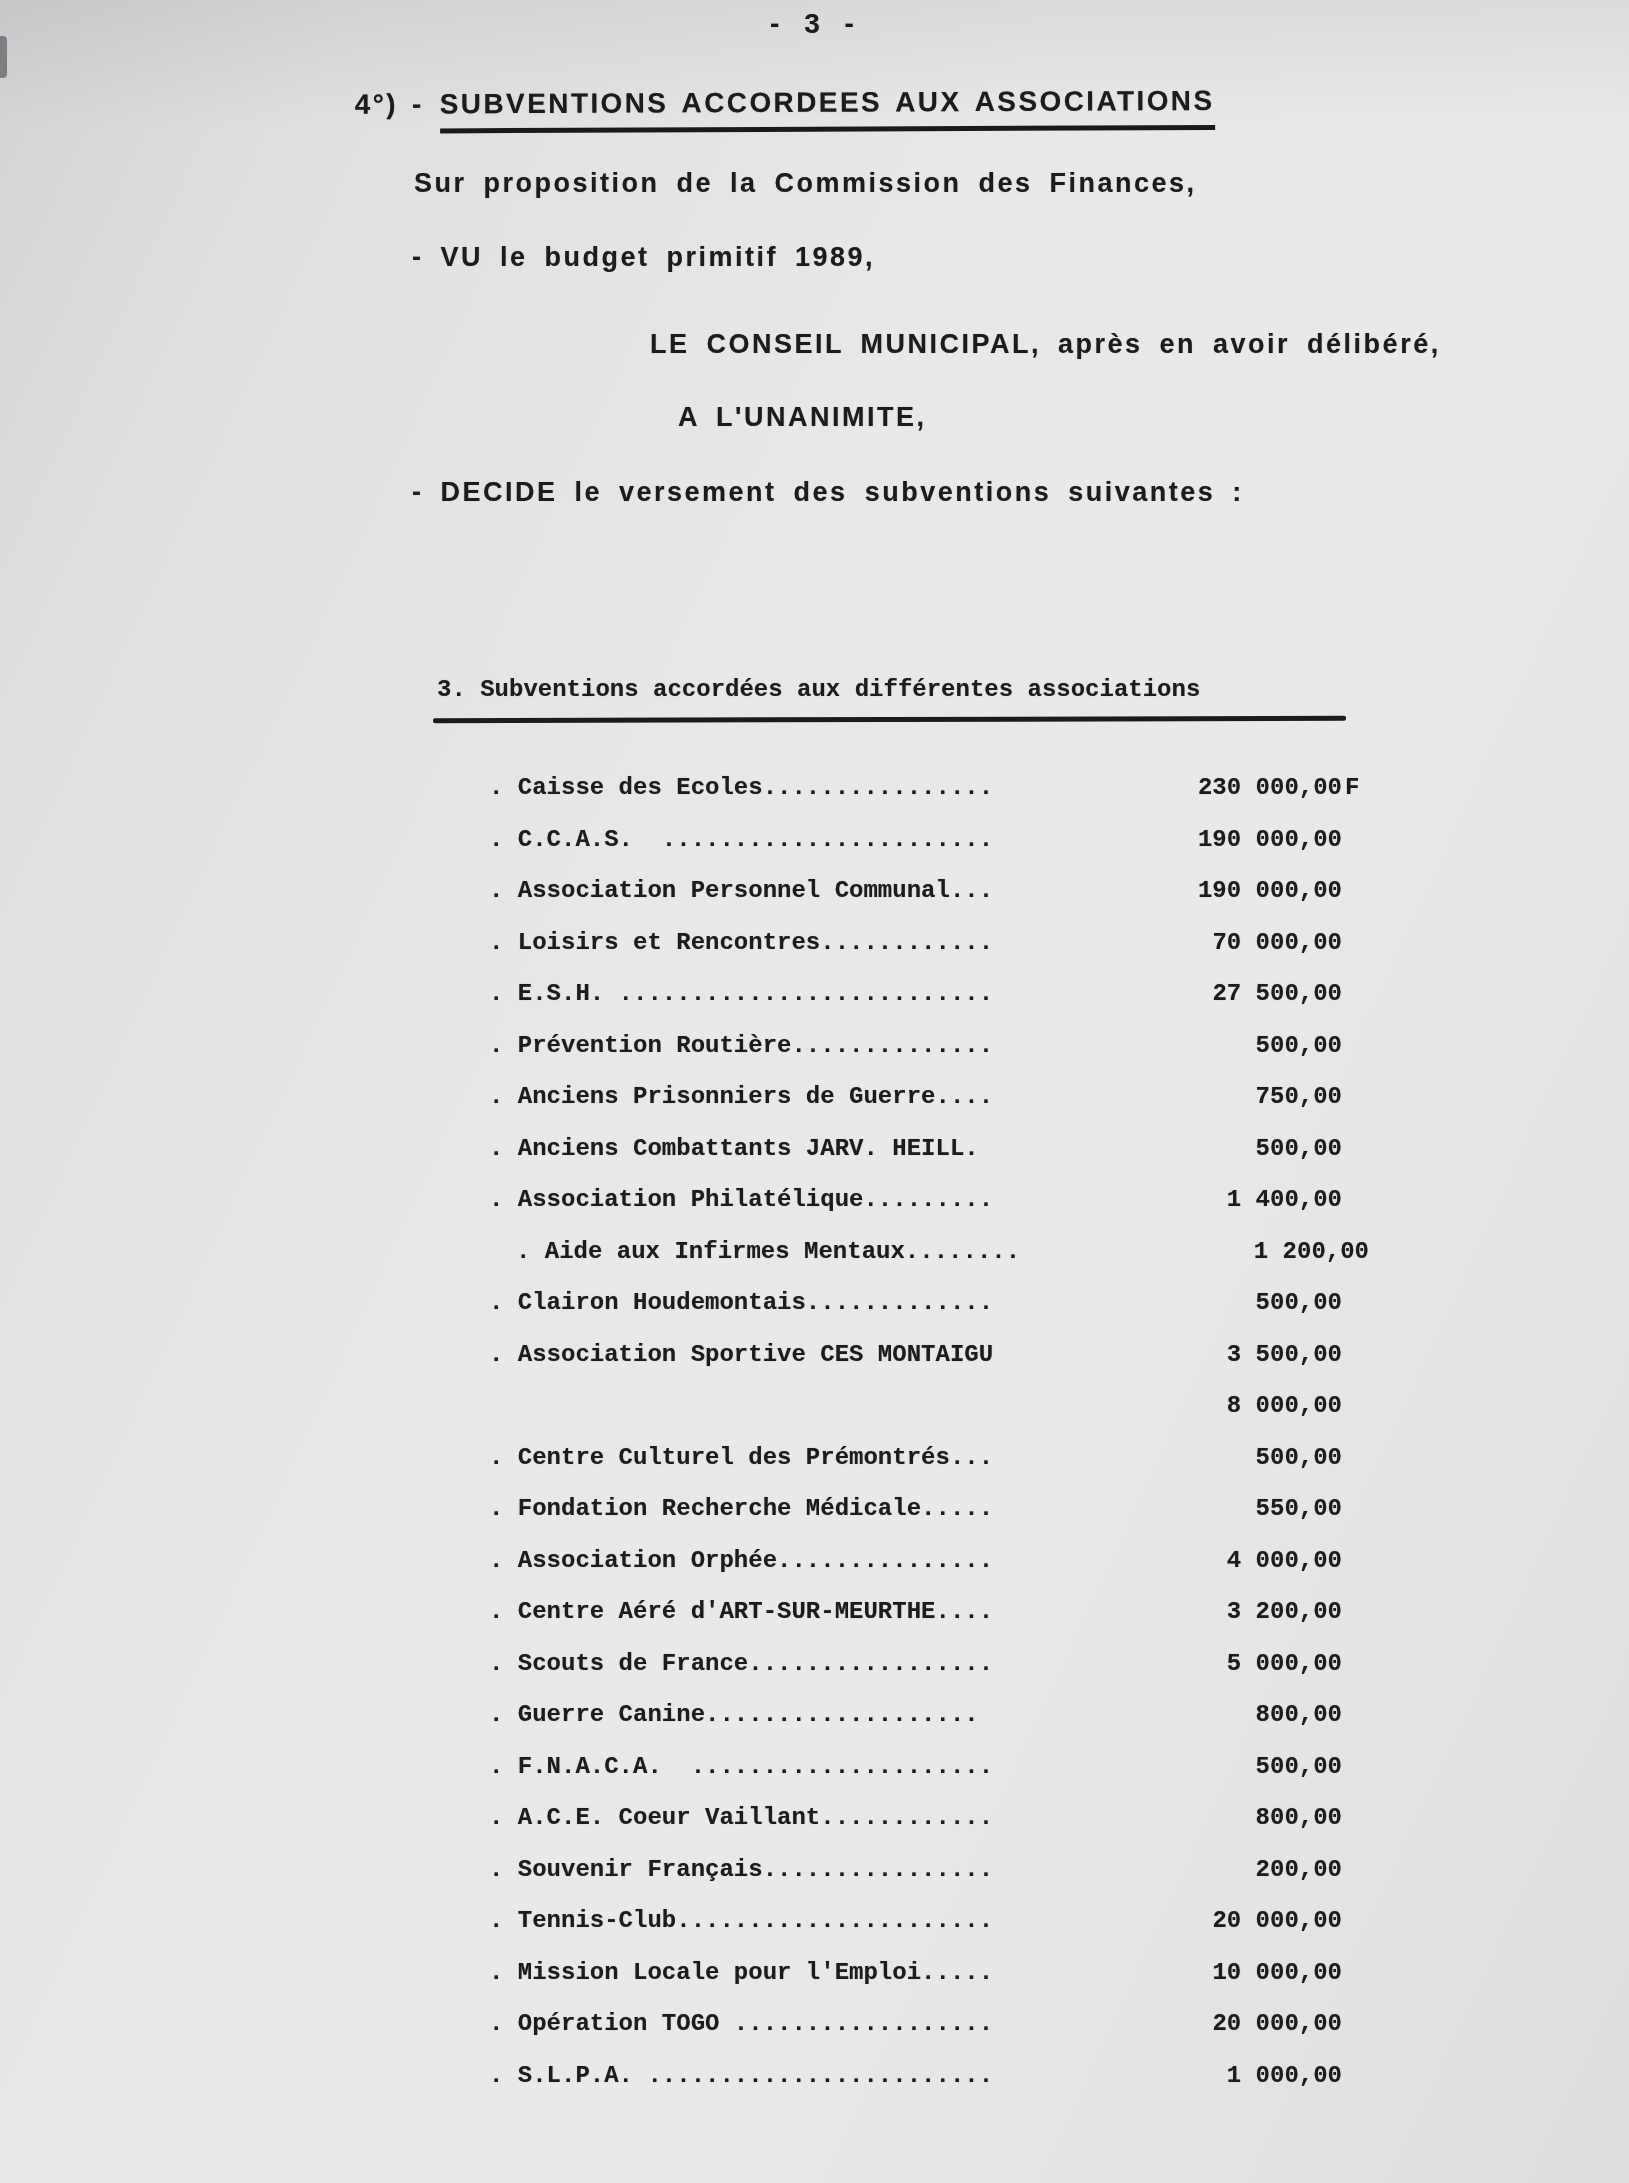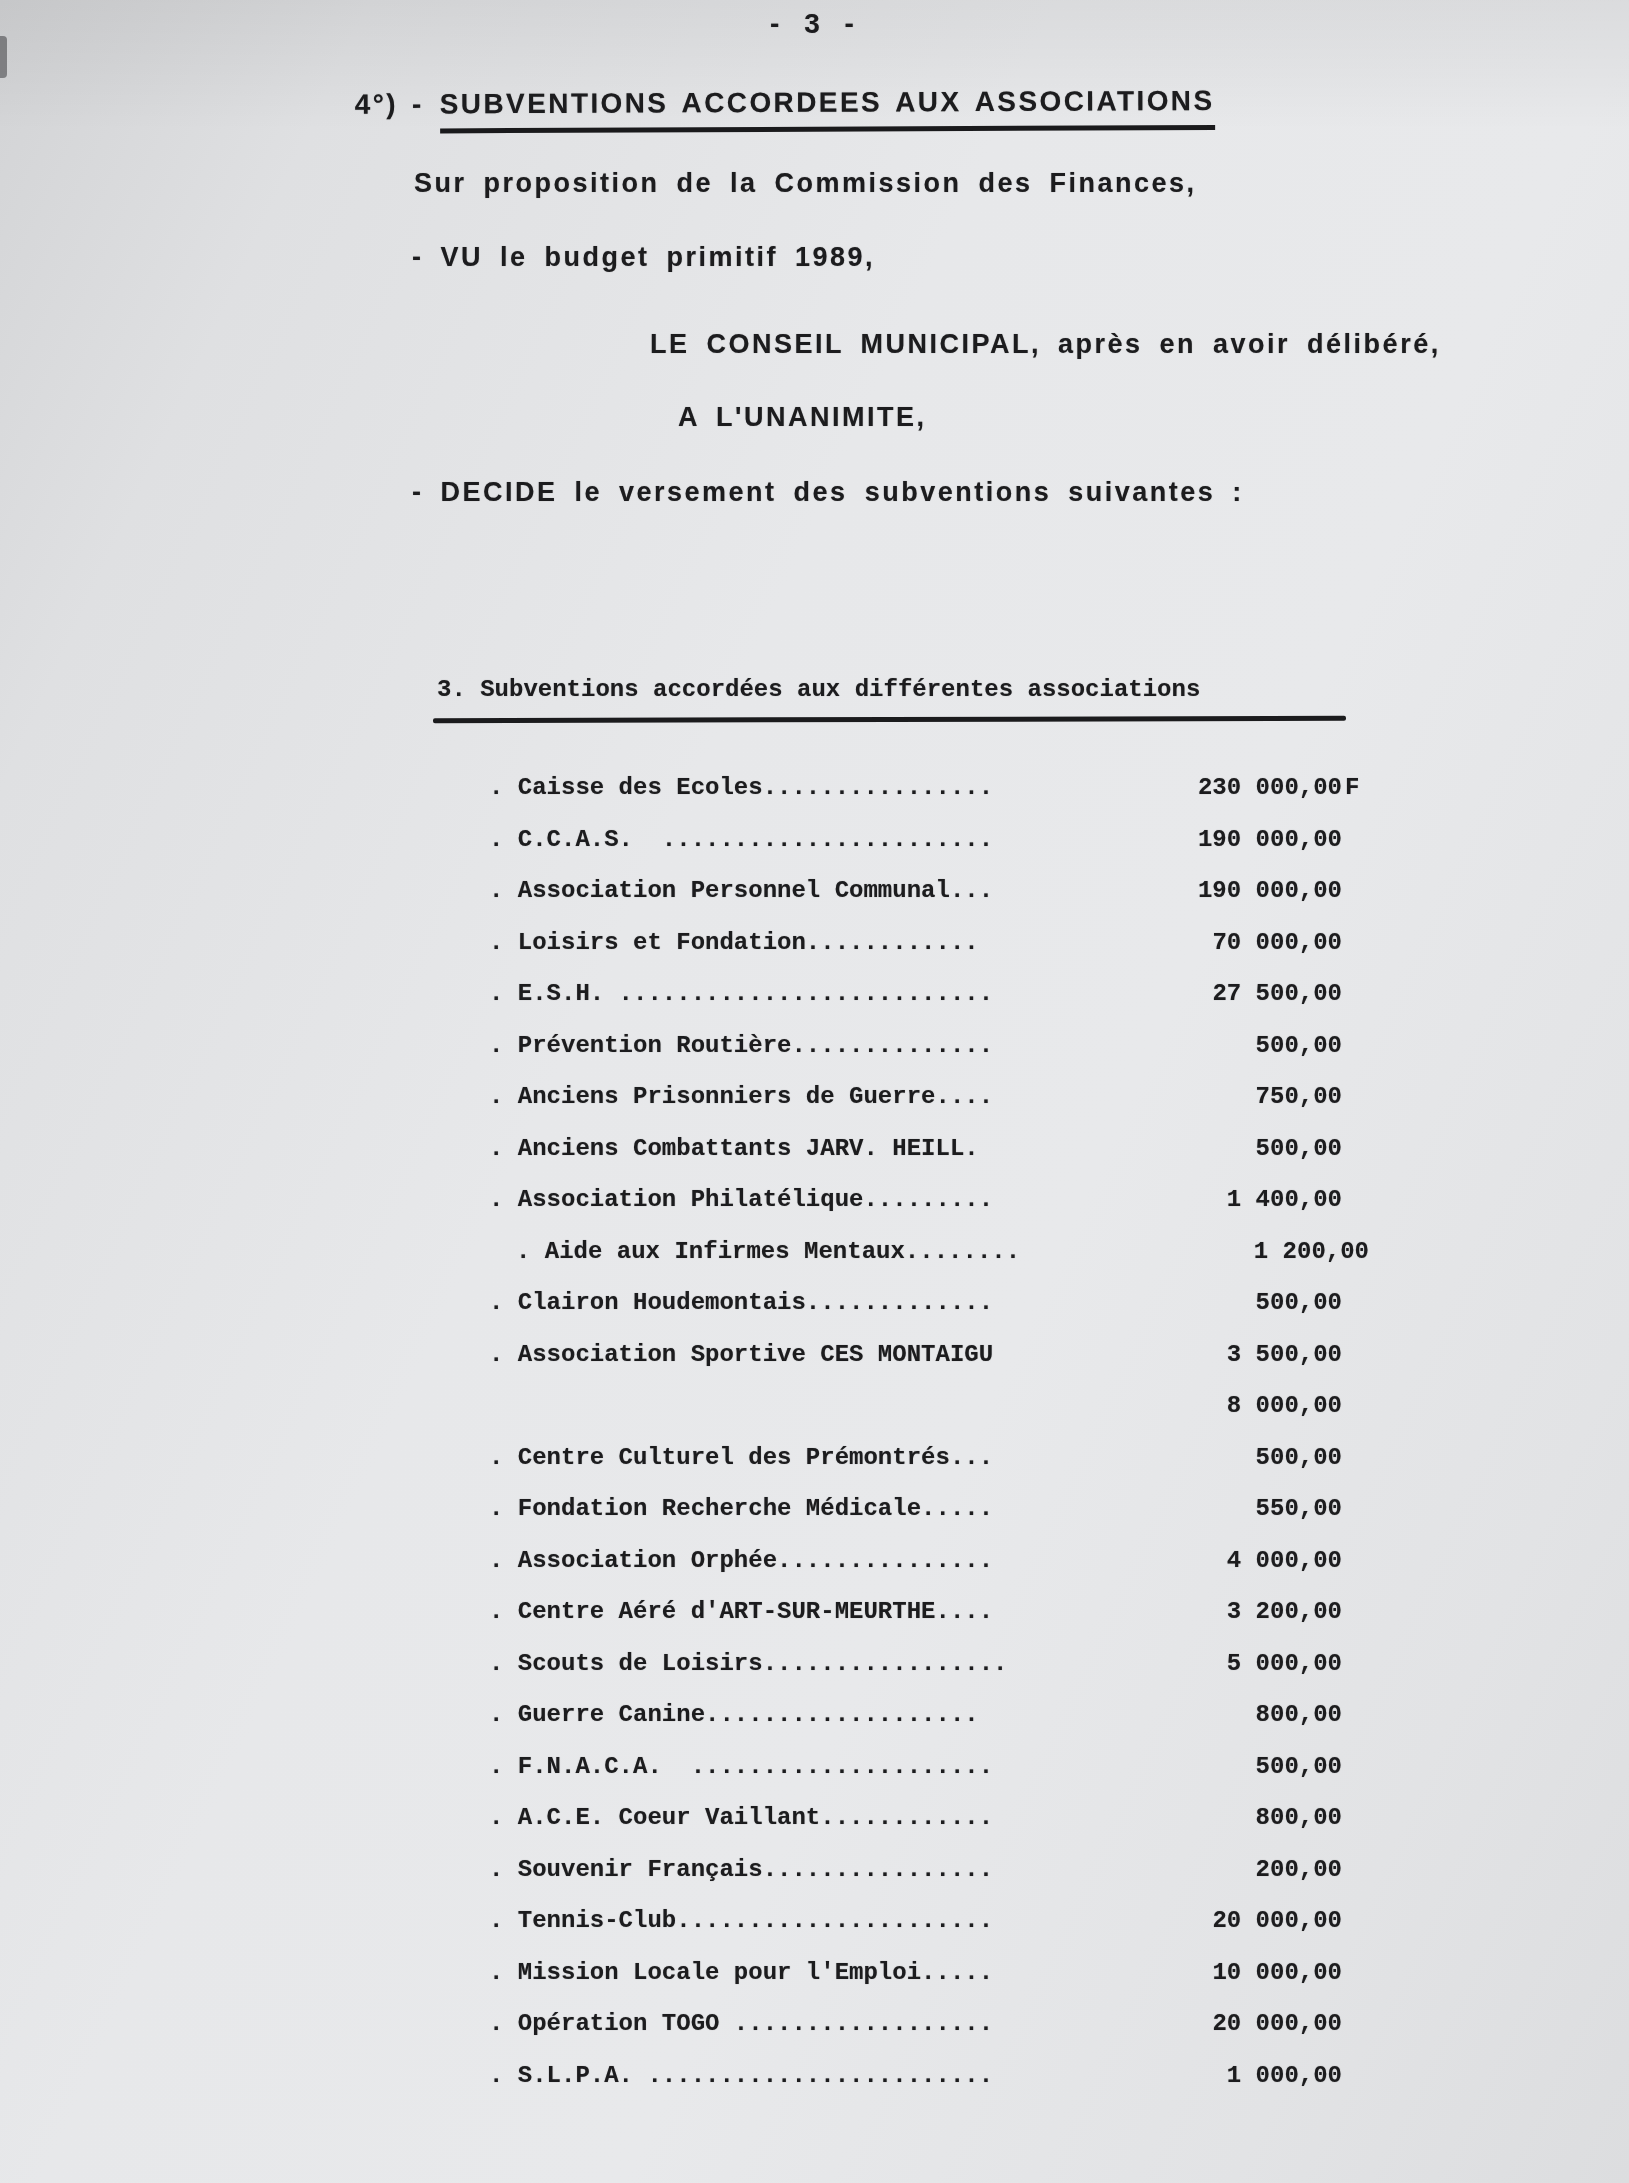--- a/index.html
+++ b/index.html
@@ -104,35 +104,35 @@
   <div class="sansline ink p-decide">- DECIDE le versement des subventions suivantes :</div>
 
   <div class="table-heading mono ink">3. Subventions accordées aux différentes associations</div>
 
   <div class="table-underline"></div>
 
   <div class="trows">
       <div class="trow" style="top: 0px;"><span class="tlabel">. Caisse des Ecoles................</span><span class="tamount">230 000,00</span><span class="tsuffix">F</span></div>
       <div class="trow" style="top: 51.5px;"><span class="tlabel">. C.C.A.S.  .......................</span><span class="tamount">190 000,00</span></div>
       <div class="trow" style="top: 103px;"><span class="tlabel">. Association Personnel Communal...</span><span class="tamount">190 000,00</span></div>
-      <div class="trow" style="top: 154.5px;"><span class="tlabel">. Loisirs et Fondation............</span><span class="tamount">70 000,00</span></div>
+      <div class="trow" style="top: 154.5px;"><span class="tlabel">. Loisirs et Rencontres............</span><span class="tamount">70 000,00</span></div>
       <div class="trow" style="top: 206px;"><span class="tlabel">. E.S.H. ..........................</span><span class="tamount">27 500,00</span></div>
       <div class="trow" style="top: 257.5px;"><span class="tlabel">. Prévention Routière..............</span><span class="tamount">500,00</span></div>
       <div class="trow" style="top: 309px;"><span class="tlabel">. Anciens Prisonniers de Guerre....</span><span class="tamount">750,00</span></div>
       <div class="trow" style="top: 360.5px;"><span class="tlabel">. Anciens Combattants JARV. HEILL.</span><span class="tamount">500,00</span></div>
       <div class="trow" style="top: 412px;"><span class="tlabel">. Association Philatélique.........</span><span class="tamount">1 400,00</span></div>
       <div class="trow" style="top: 463.5px; margin-left: 27px;"><span class="tlabel">. Aide aux Infirmes Mentaux........</span><span class="tamount">1 200,00</span></div>
       <div class="trow" style="top: 515px;"><span class="tlabel">. Clairon Houdemontais.............</span><span class="tamount">500,00</span></div>
       <div class="trow" style="top: 566.5px;"><span class="tlabel">. Association Sportive CES MONTAIGU</span><span class="tamount">3 500,00</span></div>
       <div class="trow" style="top: 618px;"><span class="tamount">8 000,00</span></div>
       <div class="trow" style="top: 669.5px;"><span class="tlabel">. Centre Culturel des Prémontrés...</span><span class="tamount">500,00</span></div>
       <div class="trow" style="top: 721px;"><span class="tlabel">. Fondation Recherche Médicale.....</span><span class="tamount">550,00</span></div>
       <div class="trow" style="top: 772.5px;"><span class="tlabel">. Association Orphée...............</span><span class="tamount">4 000,00</span></div>
       <div class="trow" style="top: 824px;"><span class="tlabel">. Centre Aéré d'ART-SUR-MEURTHE....</span><span class="tamount">3 200,00</span></div>
-      <div class="trow" style="top: 875.5px;"><span class="tlabel">. Scouts de Loisirs.................</span><span class="tamount">5 000,00</span></div>
+      <div class="trow" style="top: 875.5px;"><span class="tlabel">. Scouts de France.................</span><span class="tamount">5 000,00</span></div>
       <div class="trow" style="top: 927px;"><span class="tlabel">. Guerre Canine...................</span><span class="tamount">800,00</span></div>
       <div class="trow" style="top: 978.5px;"><span class="tlabel">. F.N.A.C.A.  .....................</span><span class="tamount">500,00</span></div>
       <div class="trow" style="top: 1030px;"><span class="tlabel">. A.C.E. Coeur Vaillant............</span><span class="tamount">800,00</span></div>
       <div class="trow" style="top: 1081.5px;"><span class="tlabel">. Souvenir Français................</span><span class="tamount">200,00</span></div>
       <div class="trow" style="top: 1133px;"><span class="tlabel">. Tennis-Club......................</span><span class="tamount">20 000,00</span></div>
       <div class="trow" style="top: 1184.5px;"><span class="tlabel">. Mission Locale pour l'Emploi.....</span><span class="tamount">10 000,00</span></div>
       <div class="trow" style="top: 1236px;"><span class="tlabel">. Opération TOGO ..................</span><span class="tamount">20 000,00</span></div>
       <div class="trow" style="top: 1287.5px;"><span class="tlabel">. S.L.P.A. ........................</span><span class="tamount">1 000,00</span></div>
     </div>
 

